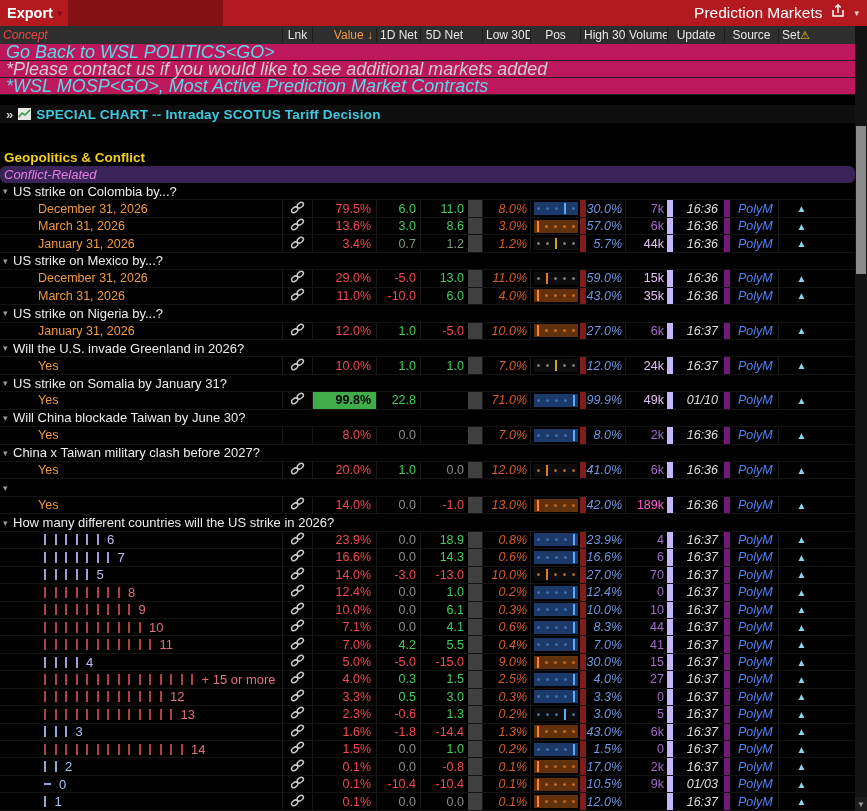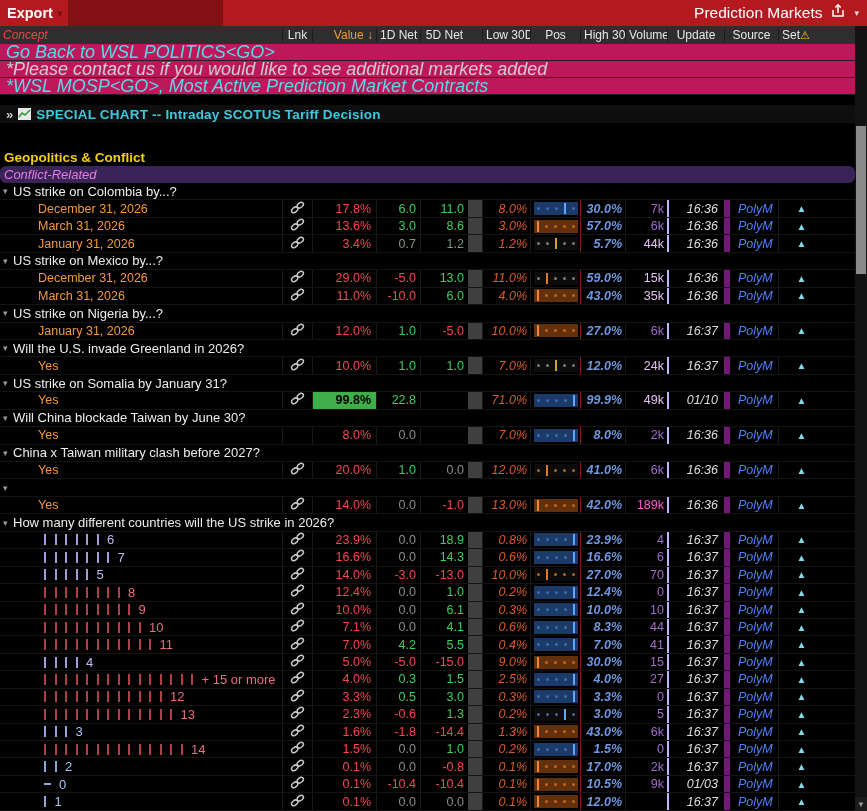--- a/index.html
+++ b/index.html
@@ -66,24 +66,24 @@
   .c-value{width:64px;justify-content:flex-end;padding-right:5px;color:var(--value-red);
            border-left:1px solid #191919;}
   .c-value.hl{background:#3fae49;color:#000;font-weight:bold;}
   .c-d1{width:44px;justify-content:flex-end;padding-right:4px;border-left:1px solid #191919;}
   .c-d5{width:48px;justify-content:flex-end;padding-right:4px;border-left:1px solid #191919;}
   .c-div{width:14px;background:#3f3f3f;}
   .c-low{width:48px;justify-content:flex-end;padding-right:3px;color:var(--low-orange);
          font-style:italic;border-left:1px solid #191919;}
   .c-pos{width:50px;justify-content:center;border-left:1px solid #191919;}
   .c-high{width:45px;justify-content:flex-end;padding-right:3px;color:var(--high-blue);
-          font-style:italic;border-left:1px solid #7f1d1d;font-weight:bold;}
+          font-style:italic;border-left:6px solid #7f1d1d;}
   .c-vol{width:42px;justify-content:flex-end;padding-right:3px;border-left:1px solid #191919;}
   .c-upd{width:57px;justify-content:flex-end;padding-right:6px;color:#dedede;font-style:italic;
-         border-left:2px solid #c4b5fd;}
+         border-left:6px solid #c4b5fd;}
   .c-src{width:54px;padding-left:8px;color:var(--source-blue);font-style:italic;
          border-left:6px solid #701a75;}
   .c-set{width:46px;justify-content:center;border-left:1px solid #191919;}
 
   .datelab{color:var(--amber);}
   .vg{color:var(--green);} .vr{color:var(--value-red);} .vz{color:var(--gray);}
   .vgd{color:var(--green-dim);}
   .vol-dim{color:var(--vol-dim);} .vol-bright{color:var(--vol-bright);} .vol-hot{color:var(--vol-hot);}
   .tri{color:var(--triangle);font-size:10px;}
 
@@ -186,21 +186,21 @@
           <span class="datelab">December 31, 2026</span>
         </div>
         <div class="cell c-lnk">
           <span><svg width="15" height="13" viewBox="0 0 16 14">
               <g fill="none" stroke="#c8c8c8" stroke-width="1.6">
                 <ellipse cx="5" cy="9.5" rx="3.7" ry="2.5" transform="rotate(-38 5 9.5)"></ellipse>
                 <ellipse cx="11" cy="4.5" rx="3.7" ry="2.5" transform="rotate(-38 11 4.5)"></ellipse>
               </g>
             </svg></span>
         </div>
-        <div class="cell c-value">17.8%</div>
+        <div class="cell c-value">79.5%</div>
         <div class="cell c-d1 vg">6.0</div>
         <div class="cell c-d5 vg">11.0</div>
         <div class="cell c-div"></div>
         <div class="cell c-low">8.0%</div>
         <div class="cell c-pos">
           <span class="pos blue">
             <span class="pdot "></span>
             <span class="pdot "></span>
             <span class="pdot "></span>
             <span class="pmark "></span>

